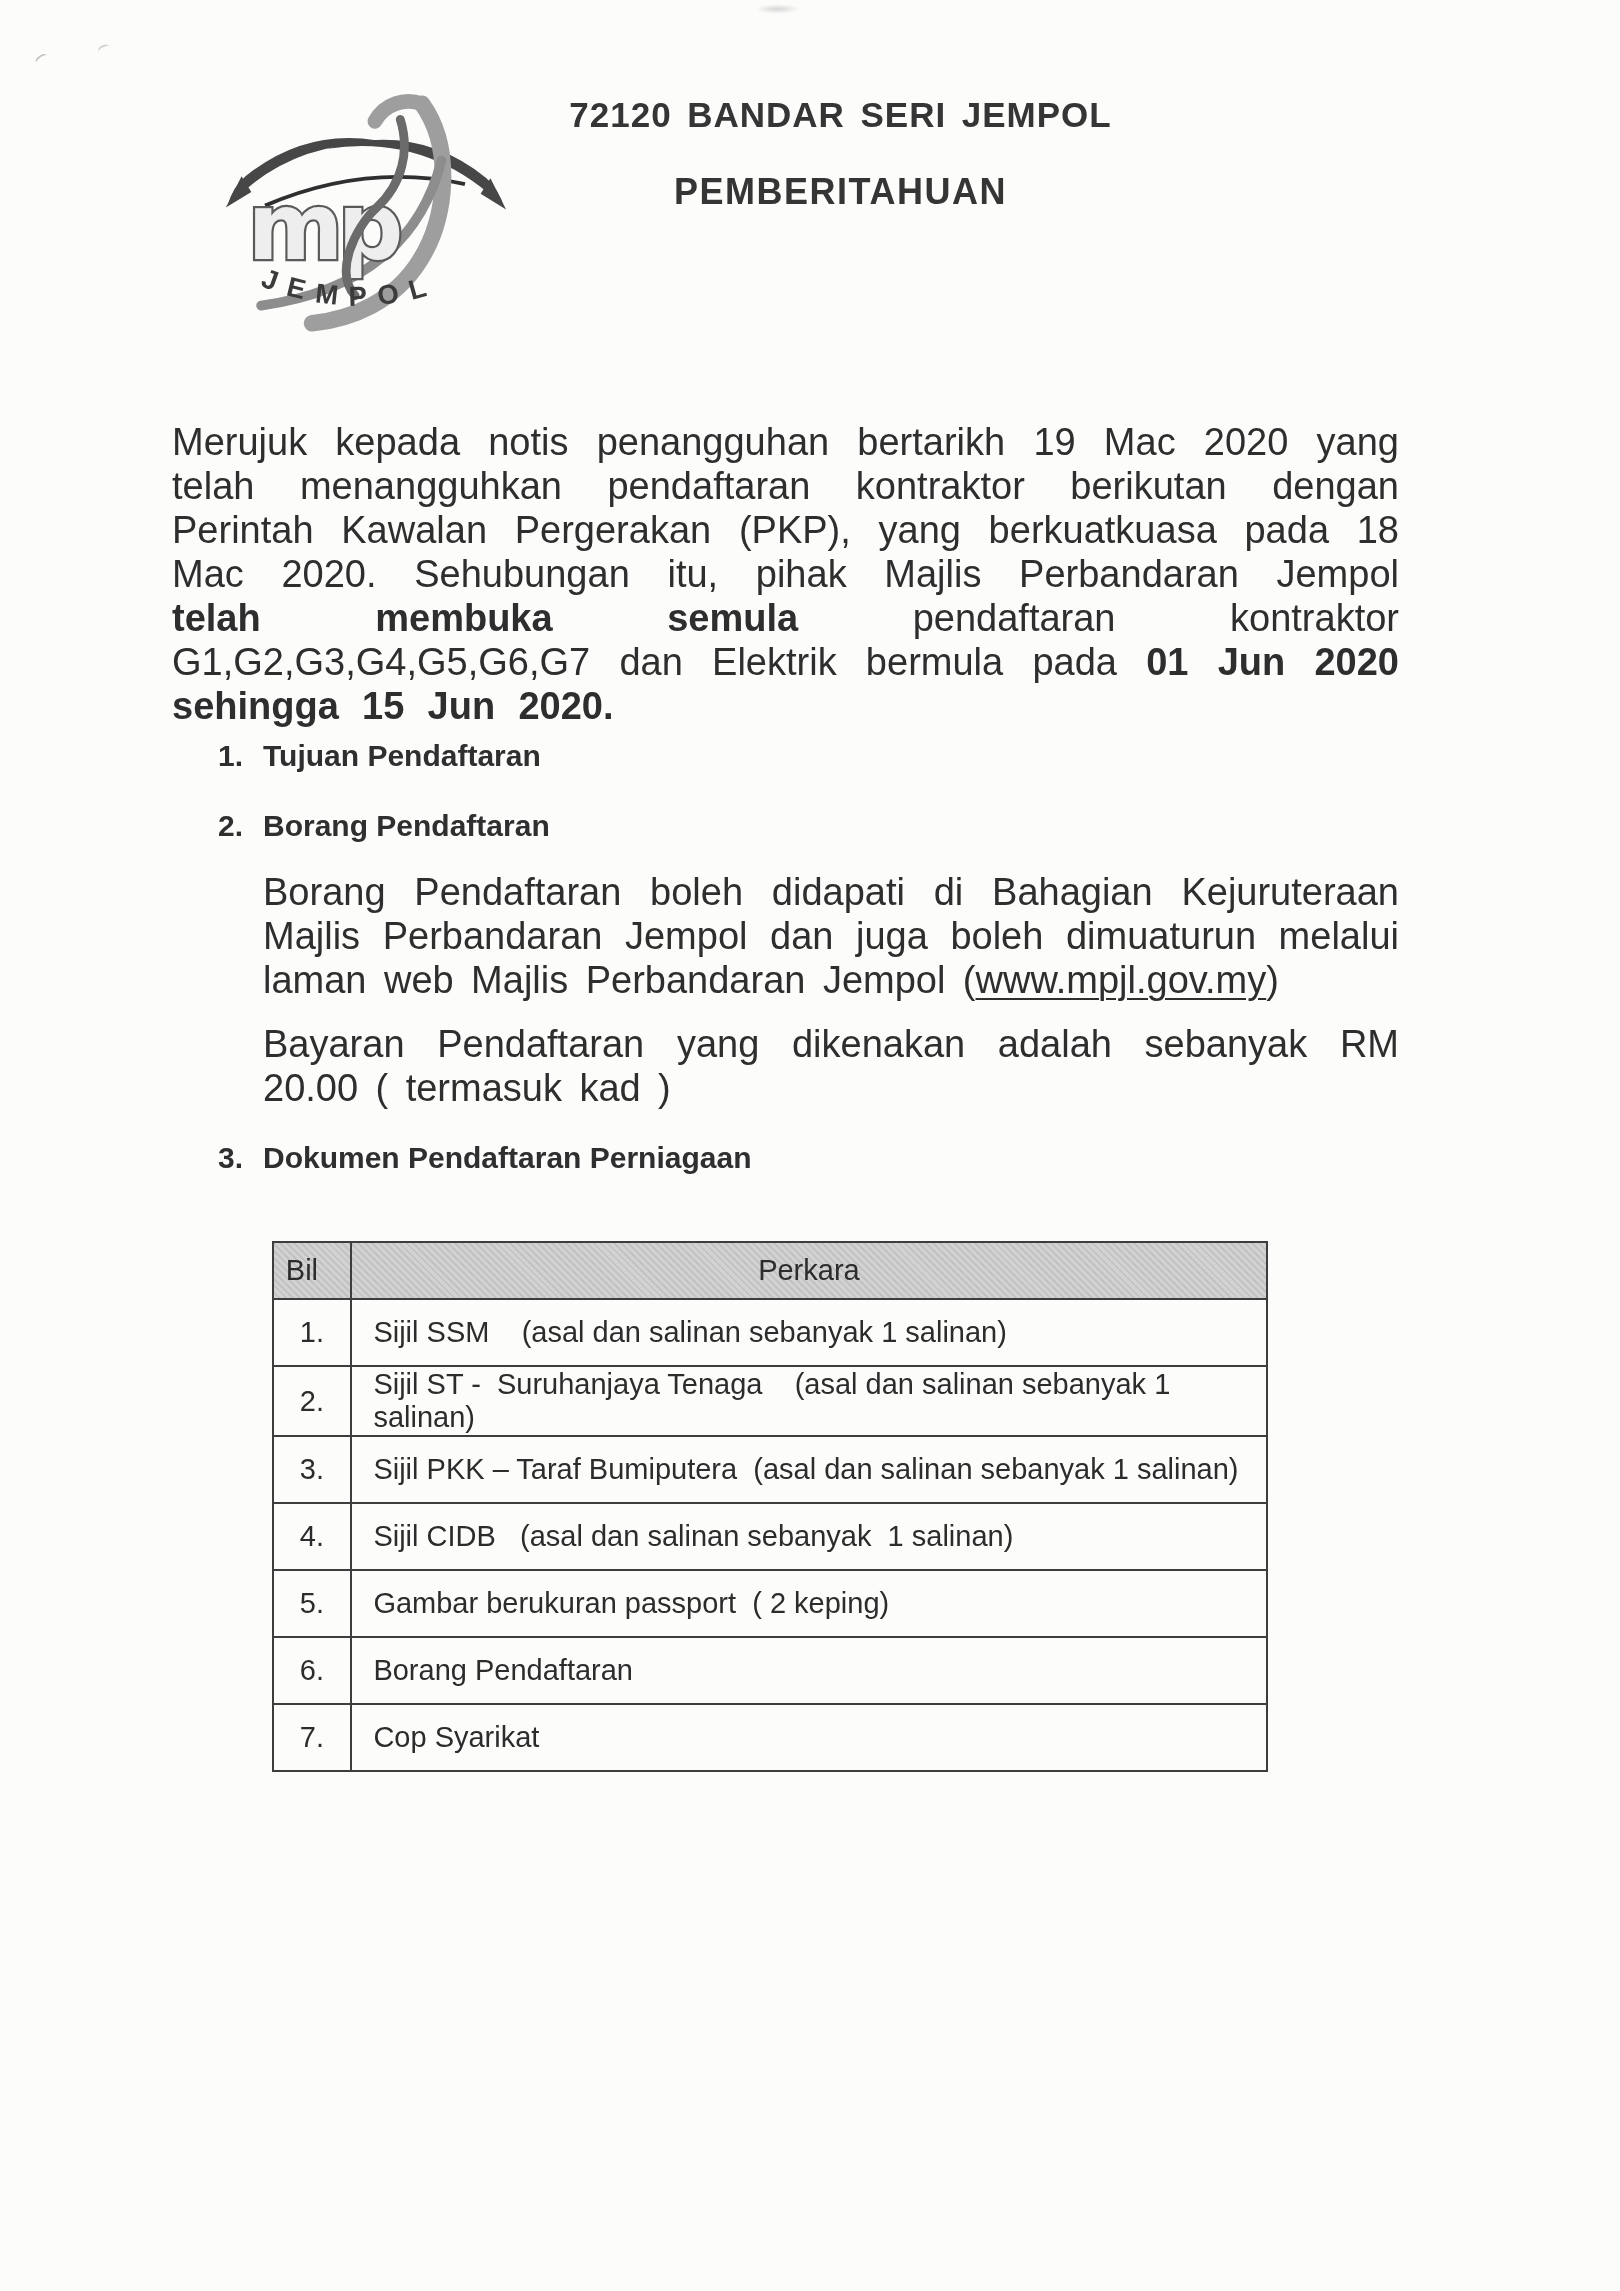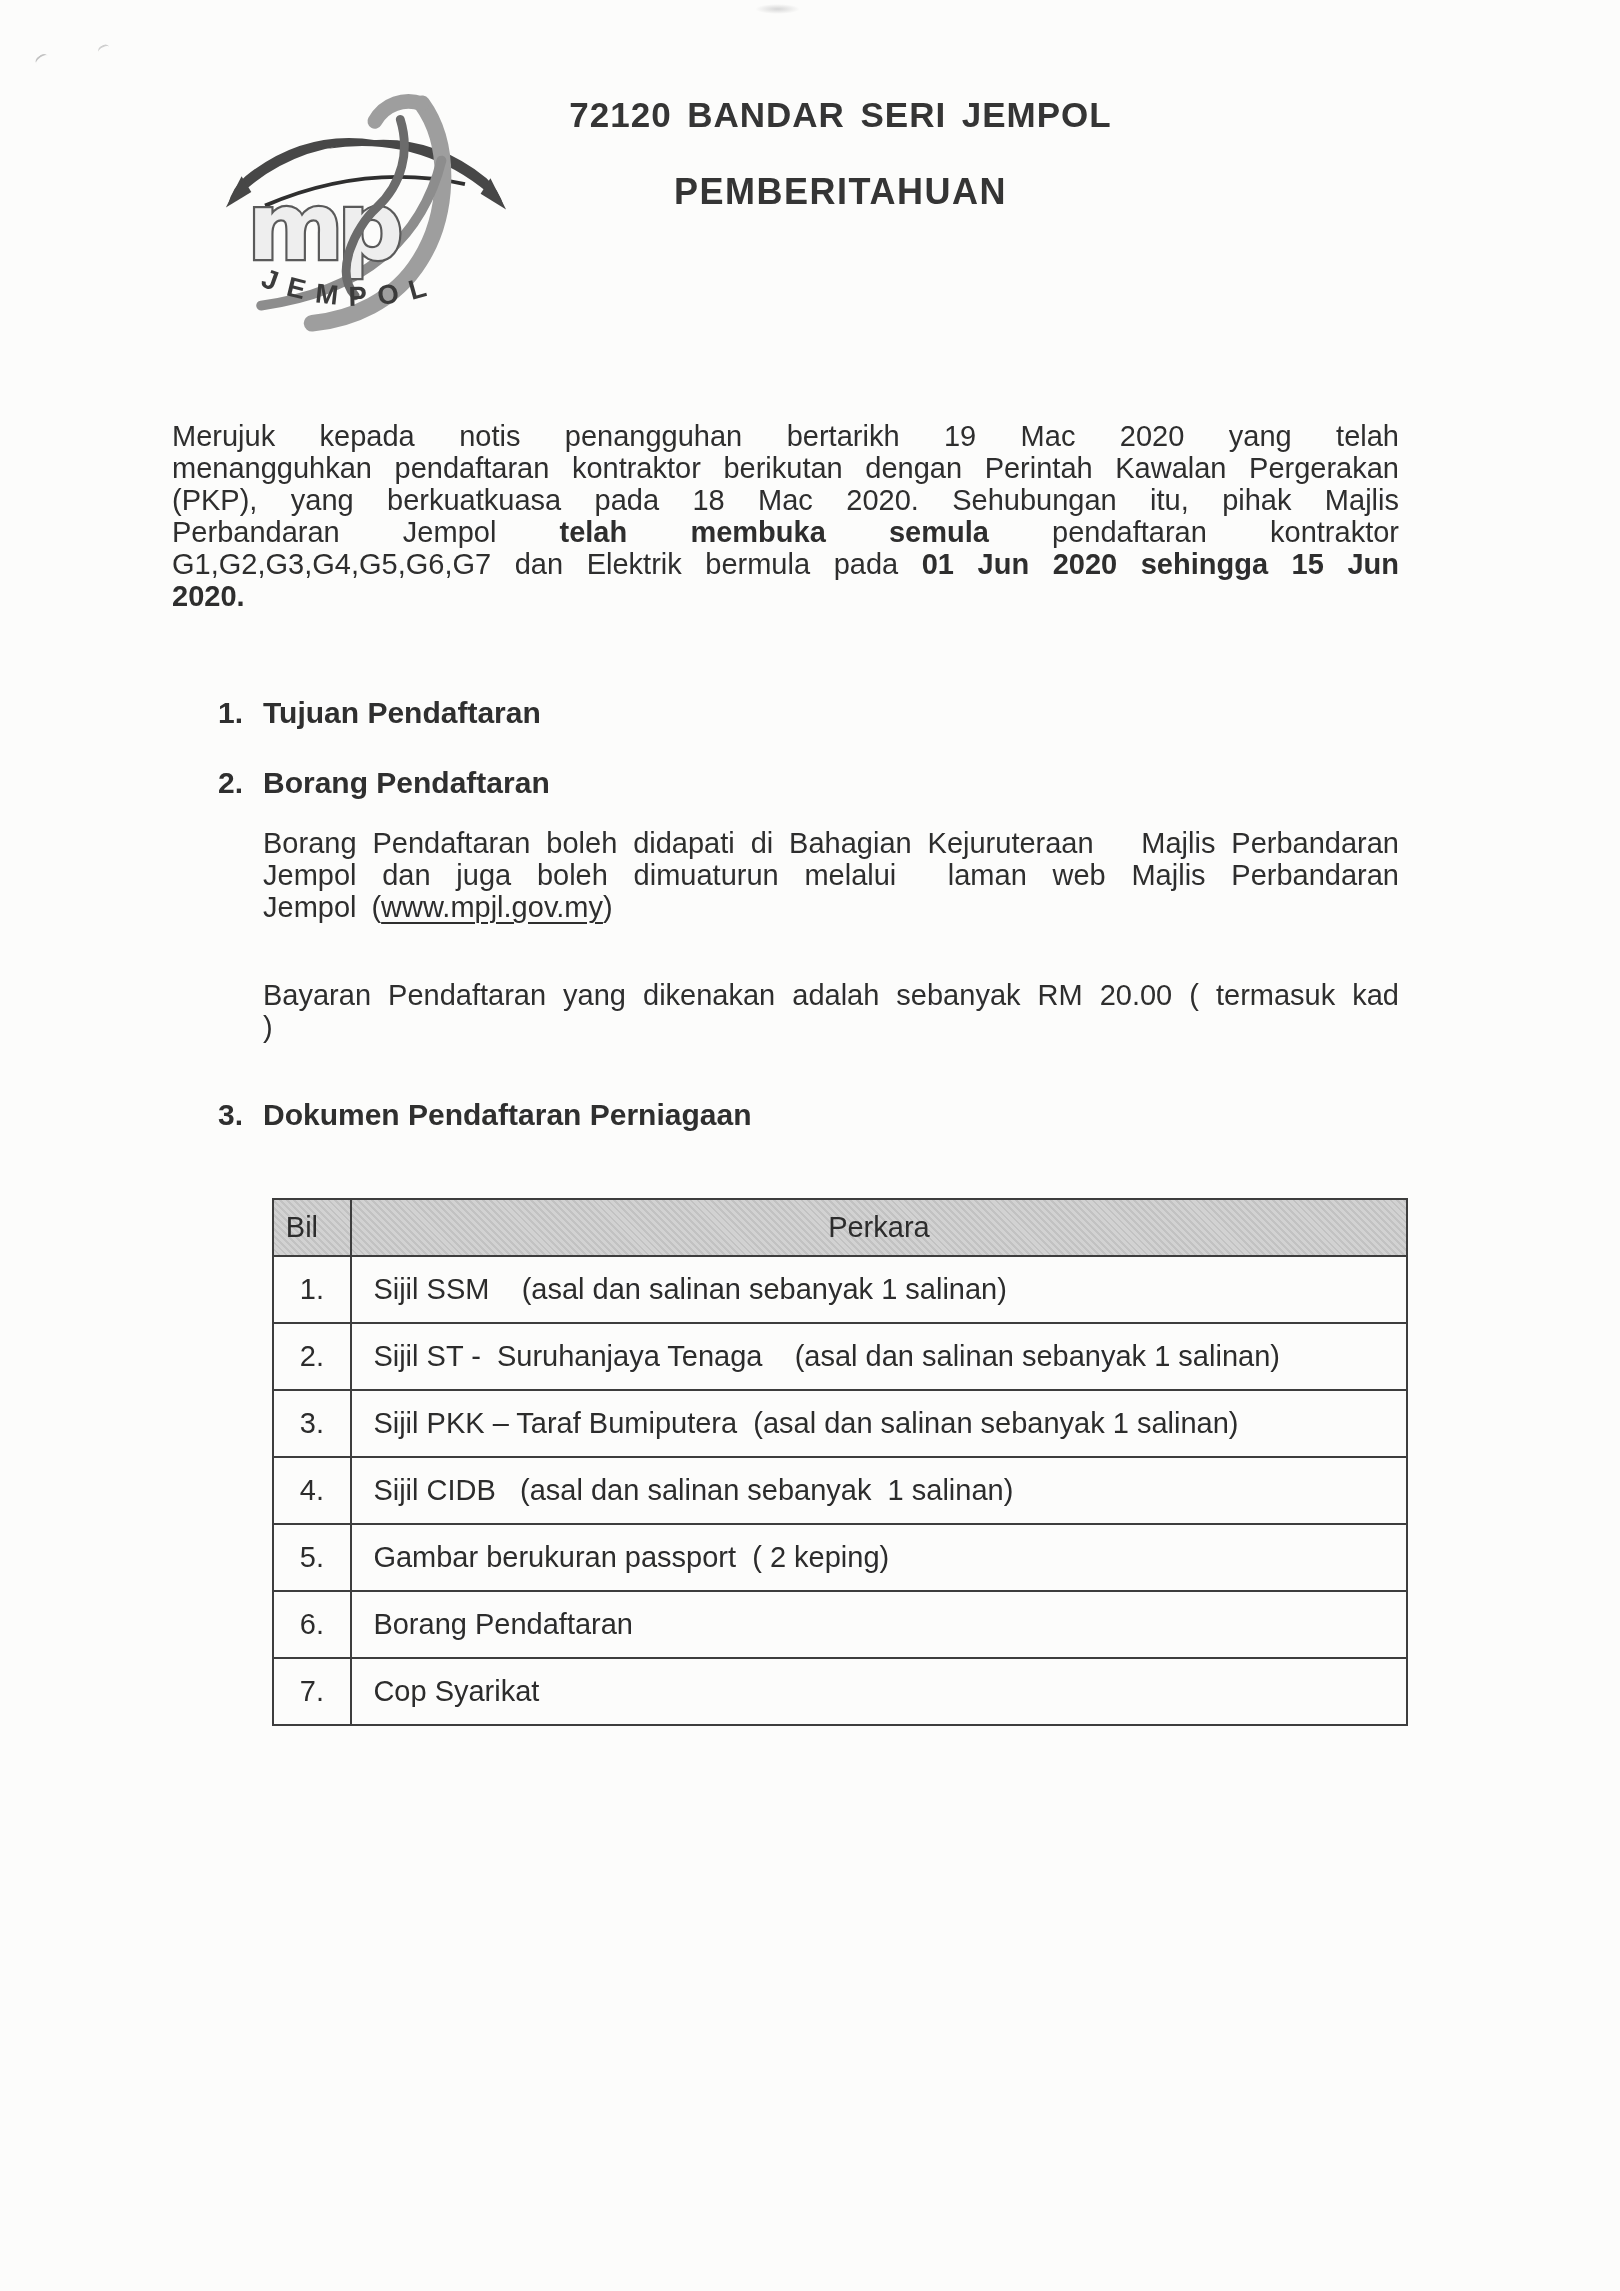--- a/index.html
+++ b/index.html
@@ -23,21 +23,21 @@
   .addr{font-size:35px;line-height:42px;letter-spacing:1px;word-spacing:4.9px;}
   .doctitle{font-size:36px;margin-top:35px;letter-spacing:1.5px;}
   
   .speck{position:absolute;border-top:2.9px solid #c2c2c2;border-radius:50%;}
   .sp1{left:35px;top:55px;width:13.7px;height:7.8px;transform:rotate(-35deg);}
   .sp2{left:98px;top:45px;width:11.8px;height:6.9px;transform:rotate(-25deg);border-top-color:#cfcfcf;}
   .smudge{position:absolute;left:755px;top:3.9px;width:45px;height:9.8px;
     background:radial-gradient(ellipse at center,#d6d6d6 0%,rgba(214,214,214,0) 70%);}
   
   .para{
-    font-size:29px;line-height:32px;
+    font-size:38px;line-height:44px;
     text-align:justify;white-space:pre-wrap;
     color:#2e2e2e;
   }
   .intro{margin:420px 221px 0 172px;min-height:265px;word-spacing:12.7px;}
   .b{font-weight:bold;}
   .sec-head{
     display:flex;margin-left:218px;margin-right:196px;
     font-weight:bold;font-size:30px;line-height:45px;color:#2f2f2f;
   }
   .sec-num{width:45px;flex:none;}
@@ -45,21 +45,21 @@
   .mt1{margin-top:4.9px;}   
   .g-head-para{margin-top:21.6px;}
   .g-para-para{margin-top:19.6px;}
   .g-para-head{margin-top:25.5px;}
   .h4l{min-height:176px;}
   .h3l{min-height:132px;}
   .h2l{min-height:88px;}
   .url{text-decoration:underline;text-decoration-thickness:2px;text-underline-offset:4.9px;}
   
   table.req{
-    margin:61px 0 0 272px;width:1136px;
+    margin:61px 0 0 272px;width:996px;
     border-collapse:collapse;border:2.9px solid #3d3d3d;
     font-size:29px;color:#2c2c2c;
   }
   table.req th,table.req td{border:2.5px solid #3d3d3d;white-space:pre-wrap;}
   th.bil-h{
     width:63px;height:53px;background:#cccccc;
     font-weight:normal;text-align:left;padding-left:11.8px;font-size:29px;
     background-image:repeating-linear-gradient(45deg,rgba(255,255,255,.12) 0 2.9px,rgba(0,0,0,.05) 2.9px 4.9px);
   }
   th.perkara-h{

